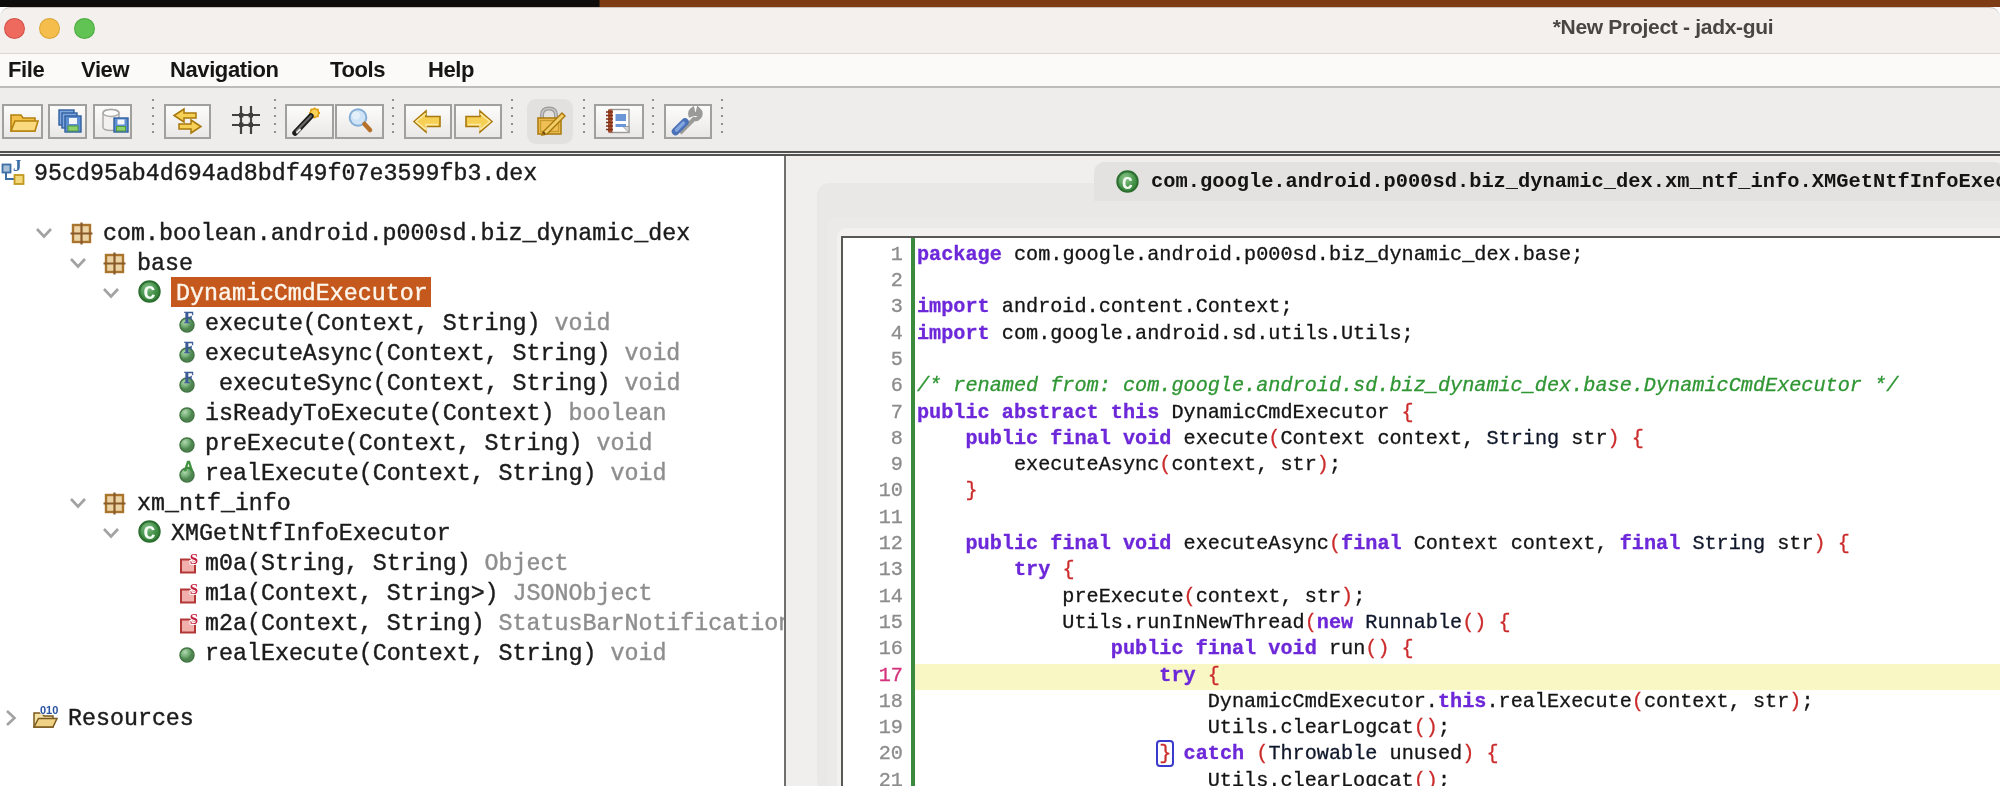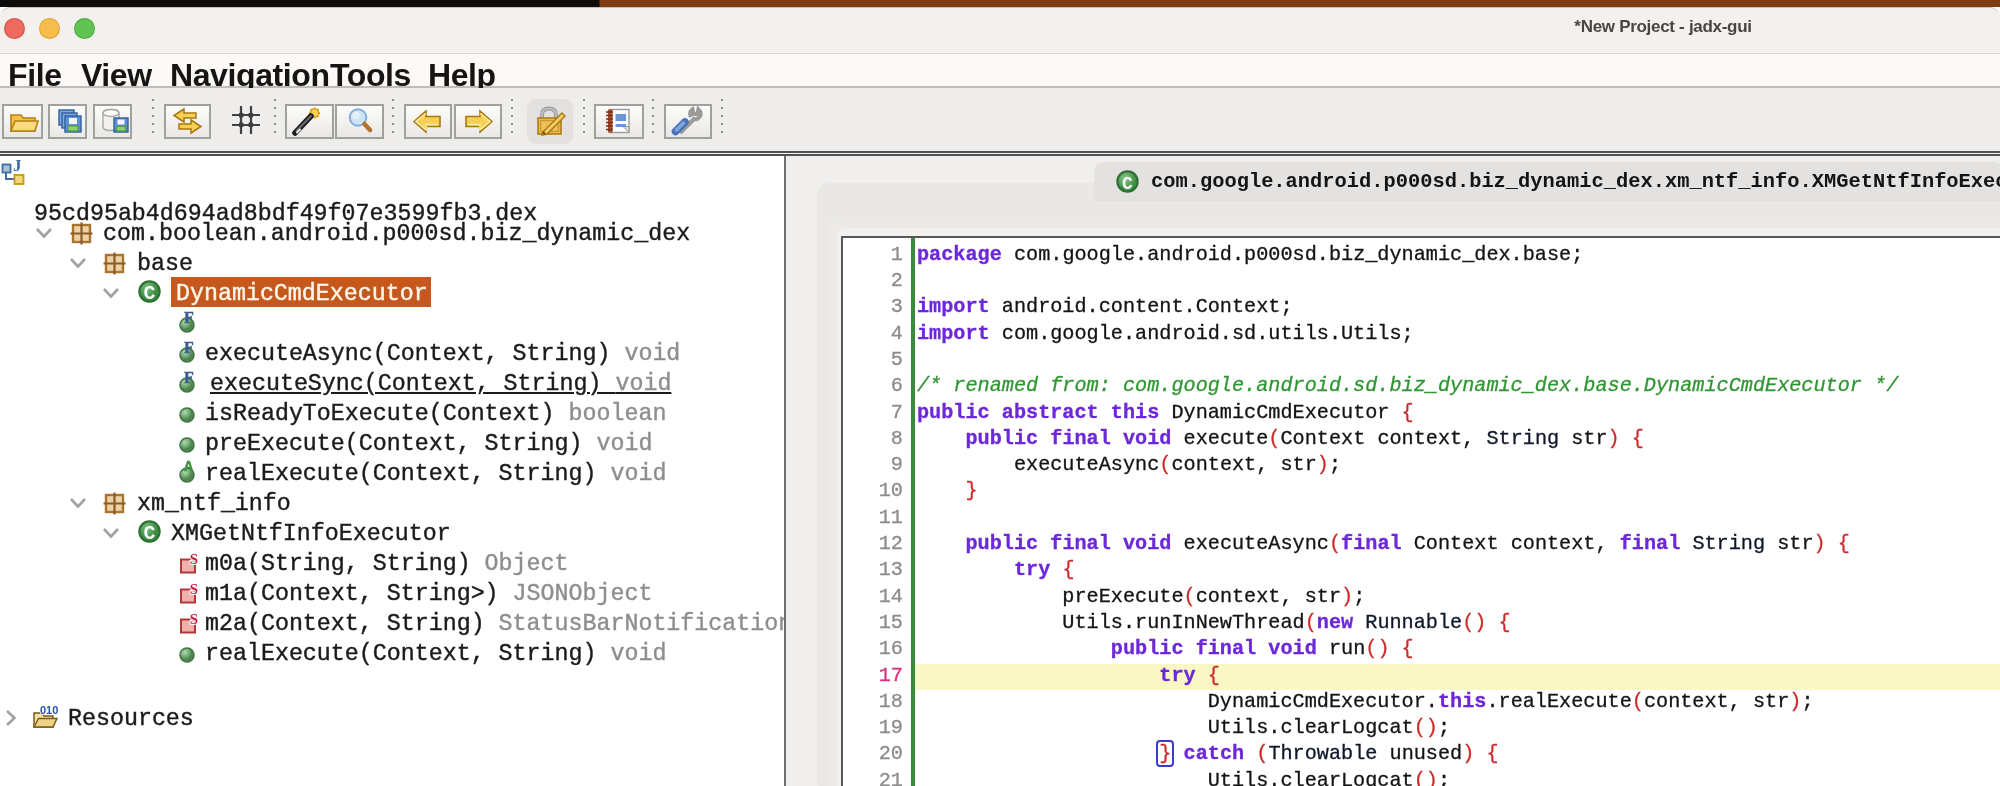--- a/index.html
+++ b/index.html
@@ -8,24 +8,24 @@
           font-family:"Liberation Sans", sans-serif; }
   .abs { position:absolute; }
 
   
   #topstrip { left:0; top:0; width:2000px; height:7px;
     background:linear-gradient(90deg, #0e0d0b 0, #0e0d0b 599px, #7d3c14 600px, #7d3c14 100%); }
   #titlebar { left:0; top:7px; width:2000px; height:47px; background:#f4f0ed;
     border-radius:10px 10px 0 0; border-top:1px solid #c9c2bc; border-bottom:1px solid #dcd6d1; }
   .tl { position:absolute; top:9.5px; width:21px; height:21px; border-radius:50%; }
   #title { position:absolute; left:1363px; top:5.5px; width:600px; text-align:center;
-    font-size:17px; font-weight:bold; color:#4a4542; letter-spacing:-0.3px; line-height:26px; }
+    font-size:21px; font-weight:bold; color:#4a4542; letter-spacing:-0.3px; line-height:26px; }
   #menubar { left:0; top:54px; width:2000px; height:34px; background:#fbfaf9;
     border-bottom:2px solid #bdbcba; }
-  .mi { position:absolute; top:3px; font-size:32px; font-weight:bold; color:#171513; letter-spacing:-0.4px; }
+  .mi { position:absolute; top:3px; font-size:22px; font-weight:bold; color:#171513; letter-spacing:-0.4px; }
   #toolbar { left:0; top:88px; width:2000px; height:63px; background:#efedeb; }
   .tbtn { position:absolute; top:16px; height:35px; border:2px solid #a0a09e; overflow:hidden;
     background:linear-gradient(180deg,#fcfcfb 0%,#f2f1f0 55%,#e9e8e6 100%); }
   .tsep { position:absolute; top:11px; width:2px; height:38px;
     background-image:repeating-linear-gradient(180deg,#8e8e8c 0 2px,rgba(0,0,0,0) 2px 8px); }
   #etched { left:0; top:151px; width:2000px; height:5px;
     background:linear-gradient(180deg,#525252 0 2px,#f2f2f2 2px 3px,#525252 3px 5px); }
 
   
   #sidebar { left:0; top:156px; width:786px; height:630px; background:#fff;
@@ -213,21 +213,21 @@
   </div>
   <div class="abs" id="etched"></div>
   <div class="abs" id="sidebar">
     <div class="trow" style="top:1px;">
       <svg width="26" height="28" viewBox="0 0 26 28" style="position:absolute;left:1px;top:1px;">
         <path d="M5 13 L5 21 L14 21" fill="none" stroke="#3a6ea5" stroke-width="2"></path>
         <rect x="1.5" y="6.5" width="8" height="8" fill="#a8c0d8" stroke="#3a6ea5" stroke-width="1.8"></rect>
         <rect x="13.5" y="17" width="9" height="9" fill="#f3d87b" stroke="#c09a20" stroke-width="1.8"></rect>
         <text x="12" y="13" font-family="Liberation Serif, serif" font-size="17" font-weight="bold" fill="#3a6ea5">J</text>
       </svg>
-      <span class="t" style="left:34px;margin-top:40px;">95cd95ab4d694ad8bdf49f07e3599fb3.dex</span>
+      <span class="t" style="left:34px;">95cd95ab4d694ad8bdf49f07e3599fb3.dex</span>
     </div>
     <div class="trow" style="top:61px;">
       <svg width="18" height="12" viewBox="0 0 18 12" style="position:absolute;left:35px;top:10px;">
           <polyline points="2,2 9,9.5 16,2" fill="none" stroke="#a2a2a2" stroke-width="2.6"></polyline>
         </svg>
       <svg width="23" height="23" viewBox="0 0 23 23" style="position:absolute;left:70px;top:5px;">
         <rect x="3" y="3" width="17" height="17" fill="#ecd3a4" stroke="#a9742e" stroke-width="2.4"></rect>
         <path d="M11.5 0.5 L11.5 22.5 M0.5 11.5 L22.5 11.5" stroke="#8a5a28" stroke-width="2.2"></path>
       </svg>
       <span class="t" style="left:103px;">com.boolean.android.p000sd.biz_dynamic_dex</span>
@@ -251,34 +251,35 @@
         <circle cx="11.5" cy="11.5" r="10.2" fill="url(#cgrad)" stroke="#2d6e31" stroke-width="2"></circle>
         <text x="11.5" y="18.8" font-family="Liberation Mono, monospace" font-size="20" font-weight="bold" fill="#f4fbf4" text-anchor="middle">C</text>
       </svg>
       <span class="t" style="left:176px; color:#fdf6ec;">DynamicCmdExecutor</span>
     </div>
     <div class="trow" style="top:151px;">
       <svg width="16" height="16" viewBox="0 0 16 16" style="position:absolute;left:178.5px;top:10px;">
           <circle cx="8" cy="8" r="7" fill="url(#ballg)" stroke="#447544" stroke-width="1.5"></circle>
         </svg>
       <span class="t" style="left:184px; top:-4px; font-size:16px; font-weight:bold; color:#3c5c96; font-family:'Liberation Serif',serif;">F</span>
+      <span class="t" style="left:205px;">execute(Context, String) <span class="gray">void</span></span>
     </div>
     <div class="trow" style="top:181px;">
       <svg width="16" height="16" viewBox="0 0 16 16" style="position:absolute;left:178.5px;top:10px;">
           <circle cx="8" cy="8" r="7" fill="url(#ballg)" stroke="#447544" stroke-width="1.5"></circle>
         </svg>
       <span class="t" style="left:184px; top:-4px; font-size:16px; font-weight:bold; color:#3c5c96; font-family:'Liberation Serif',serif;">F</span>
       <span class="t" style="left:205px;">executeAsync(Context, String) <span class="gray">void</span></span>
     </div>
     <div class="trow" style="top:211px;">
       <svg width="16" height="16" viewBox="0 0 16 16" style="position:absolute;left:178.5px;top:10px;">
           <circle cx="8" cy="8" r="7" fill="url(#ballg)" stroke="#447544" stroke-width="1.5"></circle>
         </svg>
       <span class="t" style="left:184px; top:-4px; font-size:16px; font-weight:bold; color:#3c5c96; font-family:'Liberation Serif',serif;">F</span>
-      <span class="t" style="left:210px;text-decoration:underline;">executeSync(Context, String) <span class="gray">void</span></span>
+      <span class="t" style="left:219px;">executeSync(Context, String) <span class="gray">void</span></span>
     </div>
     <div class="trow" style="top:241px;">
       <svg width="16" height="16" viewBox="0 0 16 16" style="position:absolute;left:178.5px;top:10px;">
           <circle cx="8" cy="8" r="7" fill="url(#ballg)" stroke="#447544" stroke-width="1.5"></circle>
         </svg>
       <span class="t" style="left:205px;">isReadyToExecute(Context) <span class="gray">boolean</span></span>
     </div>
     <div class="trow" style="top:271px;">
       <svg width="16" height="16" viewBox="0 0 16 16" style="position:absolute;left:178.5px;top:10px;">
           <circle cx="8" cy="8" r="7" fill="url(#ballg)" stroke="#447544" stroke-width="1.5"></circle>

